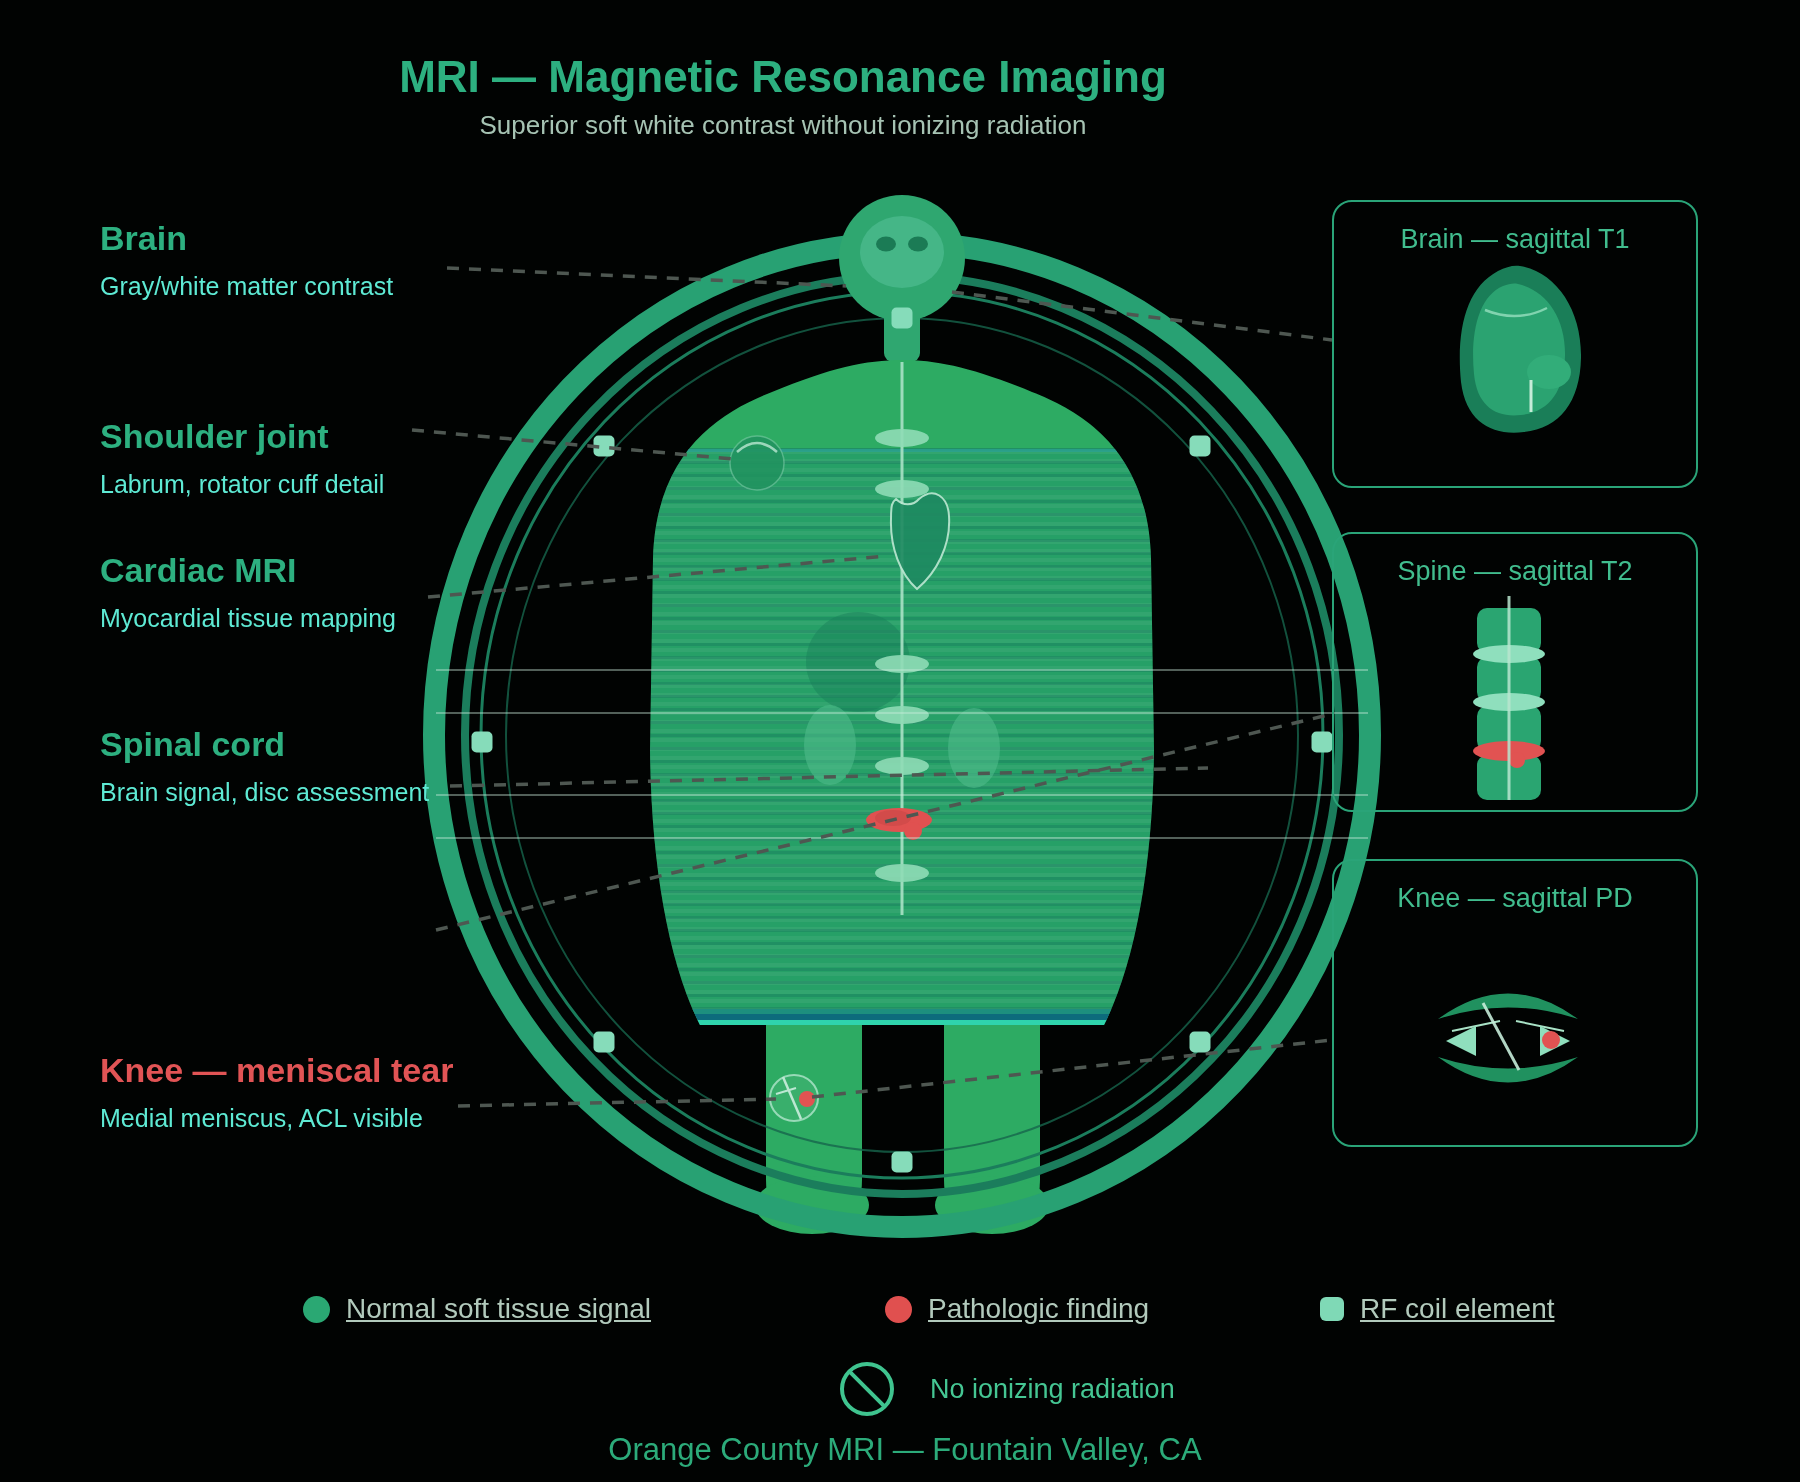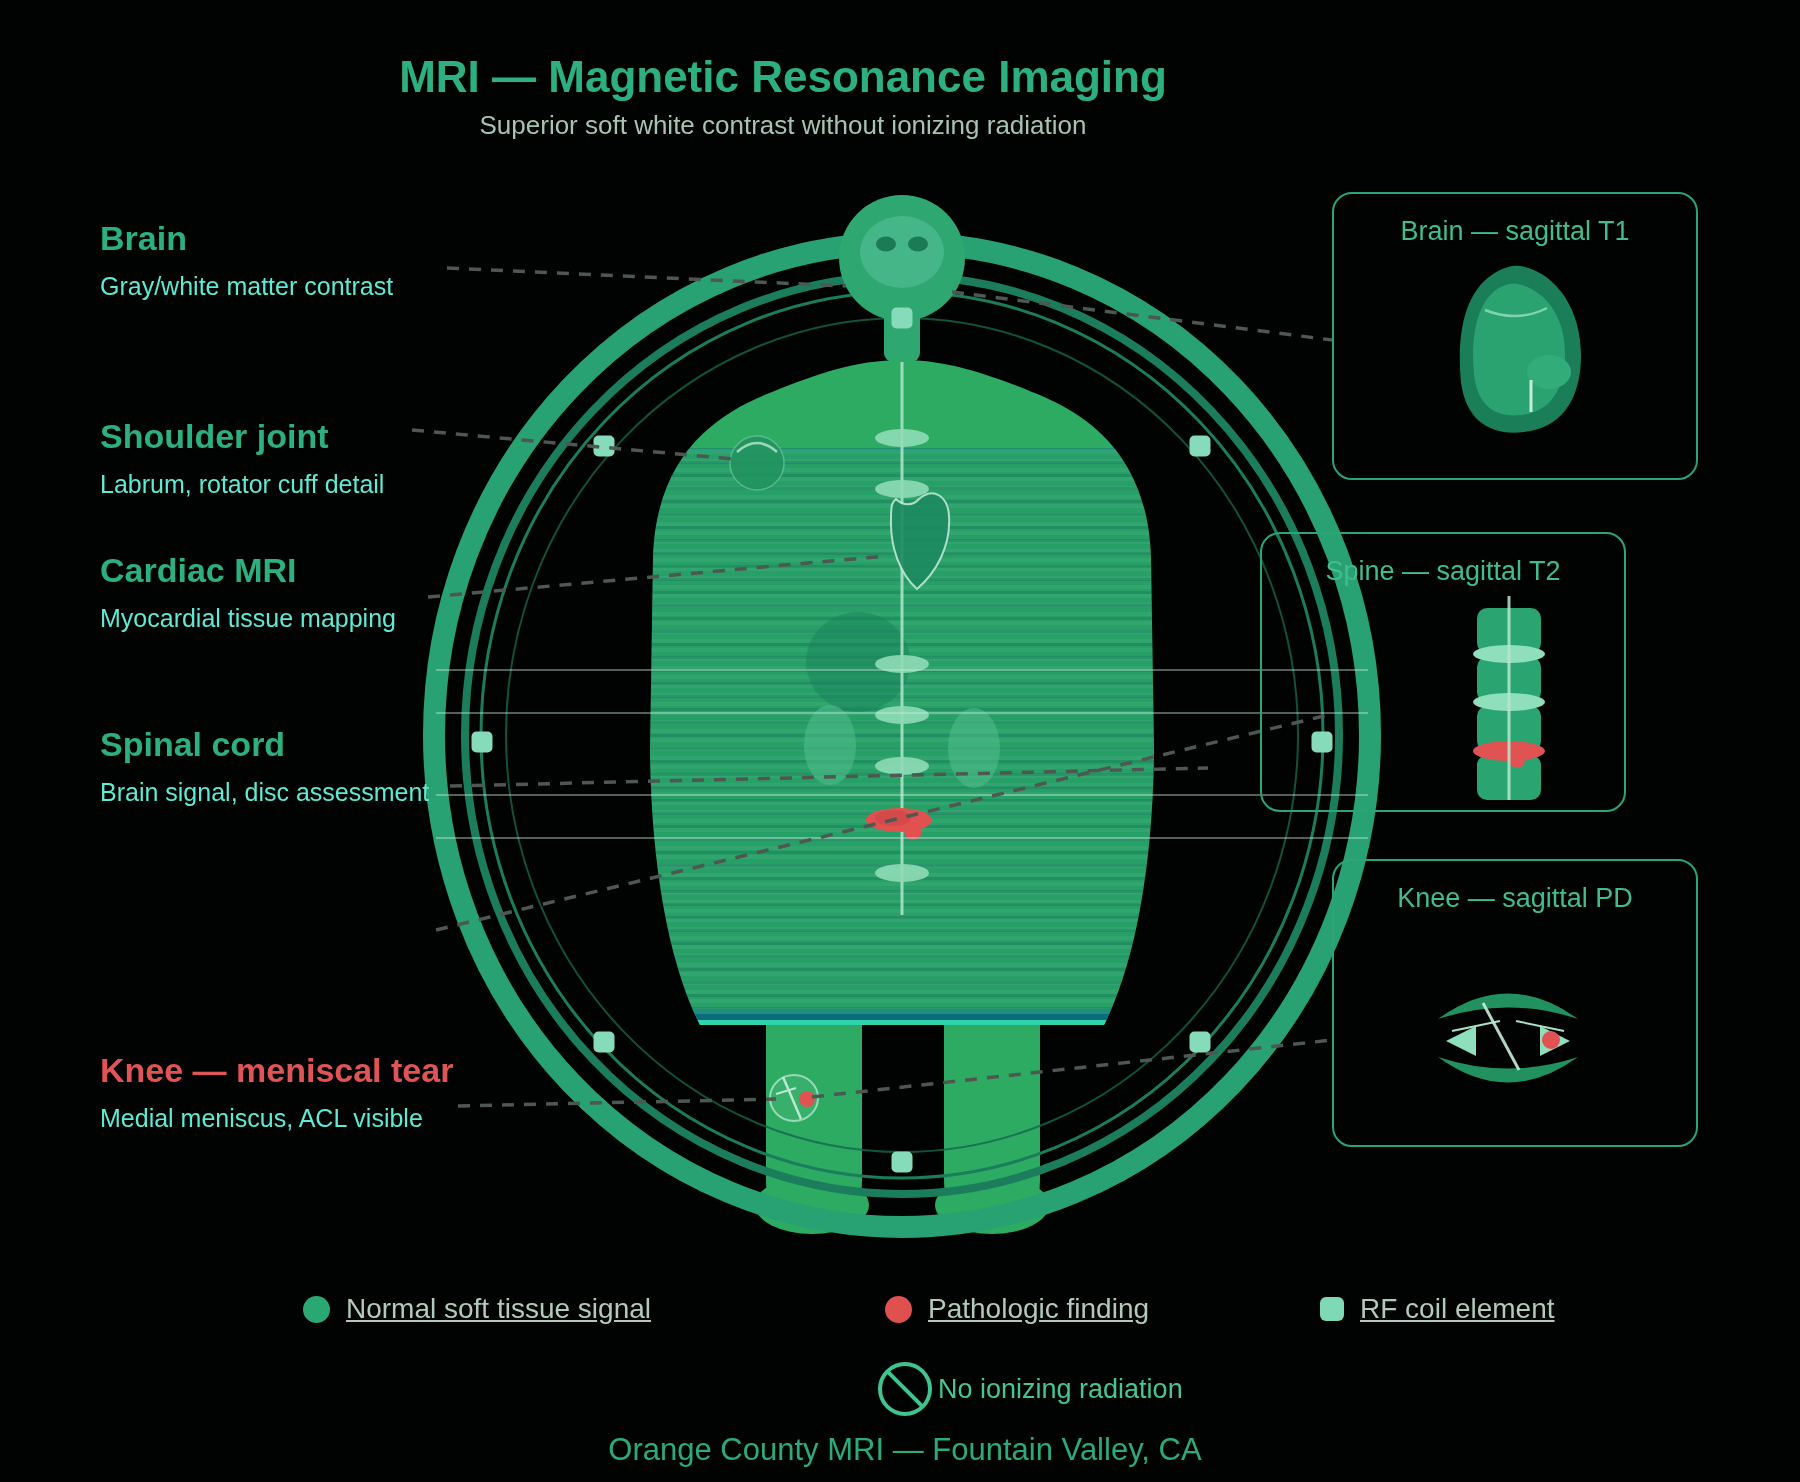--- a/index.html
+++ b/index.html
@@ -15,21 +15,21 @@
   .label-heading.red{color:#e15455;}
   .label-sub{font-size:25px;color:#5eead4;line-height:1.35;margin-top:12px;}
   .panel{position:absolute;z-index:2;border:2px solid #2aa478;border-radius:20px;background:transparent;}
   .panel-title{position:absolute;left:0;right:0;top:22px;text-align:center;font-size:27px;color:#41bd8e;z-index:3;}
   .legend-item{position:absolute;z-index:3;display:flex;align-items:center;gap:16px;height:34px;top:1292px;}
   .legend-label{font-size:28px;color:#b2cabc;white-space:nowrap;text-decoration:underline;}
   .sw{flex:0 0 auto;}
   .sw-green{width:27px;height:27px;border-radius:50%;background:#2aa873;}
   .sw-red{width:27px;height:27px;border-radius:50%;background:#e0504f;}
   .sw-mint{width:24px;height:24px;border-radius:6px;background:#7fd9b6;}
-  .norad{position:absolute;z-index:3;left:878px;top:1362px;display:flex;align-items:center;gap:6px;}
+  .norad{position:absolute;z-index:3;left:840px;top:1362px;display:flex;align-items:center;gap:36px;}
   .norad-icon{position:relative;width:54px;height:54px;border:4px solid #3fc48f;border-radius:50%;}
   .norad-icon::after{content:"";position:absolute;left:50%;top:-2px;width:4px;height:50px;background:#3fc48f;
                      transform:translateX(-50%) rotate(-45deg);transform-origin:center;}
   .norad-label{font-size:27px;color:#45c693;white-space:nowrap;}
   .footer{left:0;top:1432px;width:1810px;text-align:center;font-size:31px;color:#2cab7a;}
 </style>
 </head>
 <body>
 
 <div class="stage">
@@ -198,24 +198,24 @@
   </div>
   <div class="txt label-group" style="top:724px">
     <div class="label-heading">Spinal cord</div>
     <div class="label-sub">Brain signal, disc assessment</div>
   </div>
   <div class="txt label-group" style="top:1050px">
     <div class="label-heading red">Knee — meniscal tear</div>
     <div class="label-sub">Medial meniscus, ACL visible</div>
   </div>
 
-  <div class="panel" style="left:1332px;top:192px;width:366px;height:288px">
+  <div class="panel" style="left:1332px;top:200px;width:366px;height:288px">
     <div class="panel-title">Brain — sagittal T1</div>
   </div>
-  <div class="panel" style="left:1260px;top:532px;width:366px;height:280px">
+  <div class="panel" style="left:1332px;top:532px;width:366px;height:280px">
     <div class="panel-title">Spine — sagittal T2</div>
   </div>
   <div class="panel" style="left:1332px;top:859px;width:366px;height:288px">
     <div class="panel-title">Knee — sagittal PD</div>
   </div>
 
   <div class="legend-item" style="left:303px">
     <span class="sw sw-green"></span>
     <span class="legend-label">Normal soft tissue signal</span>
   </div>

